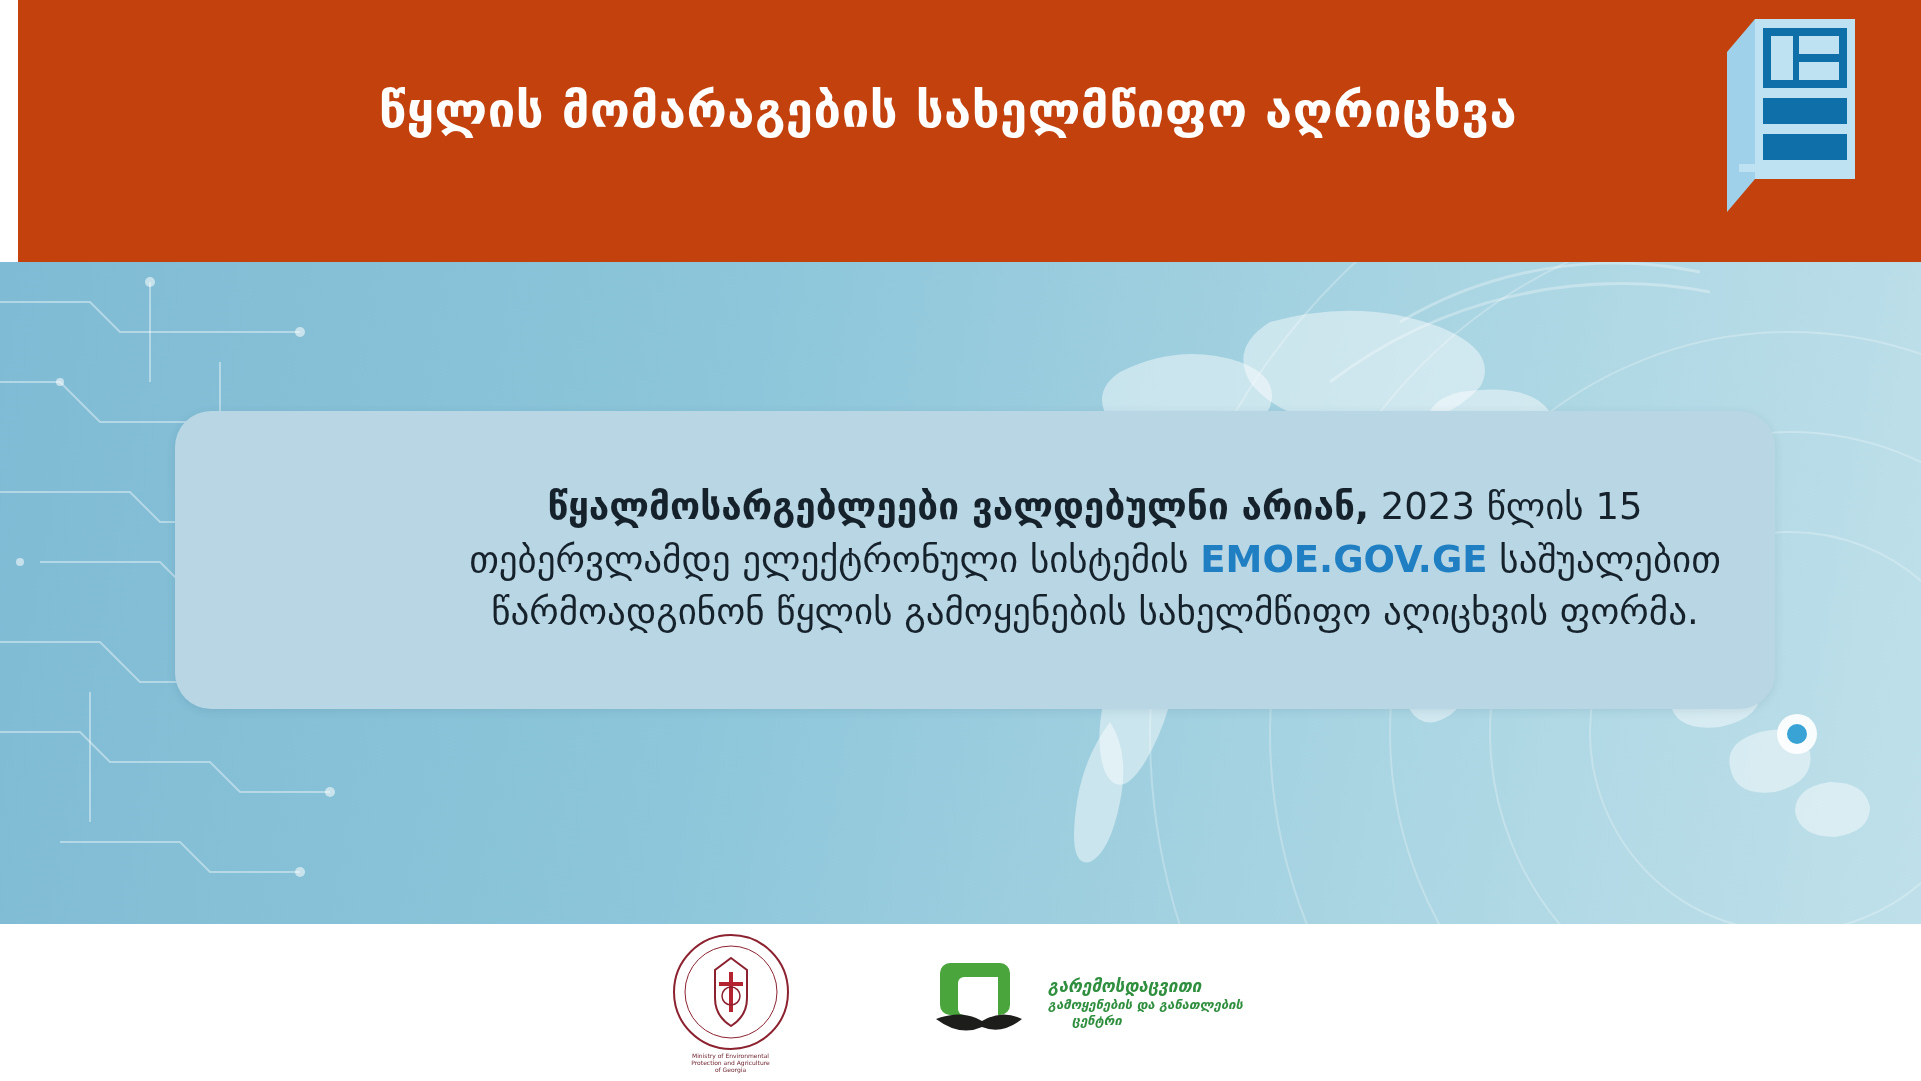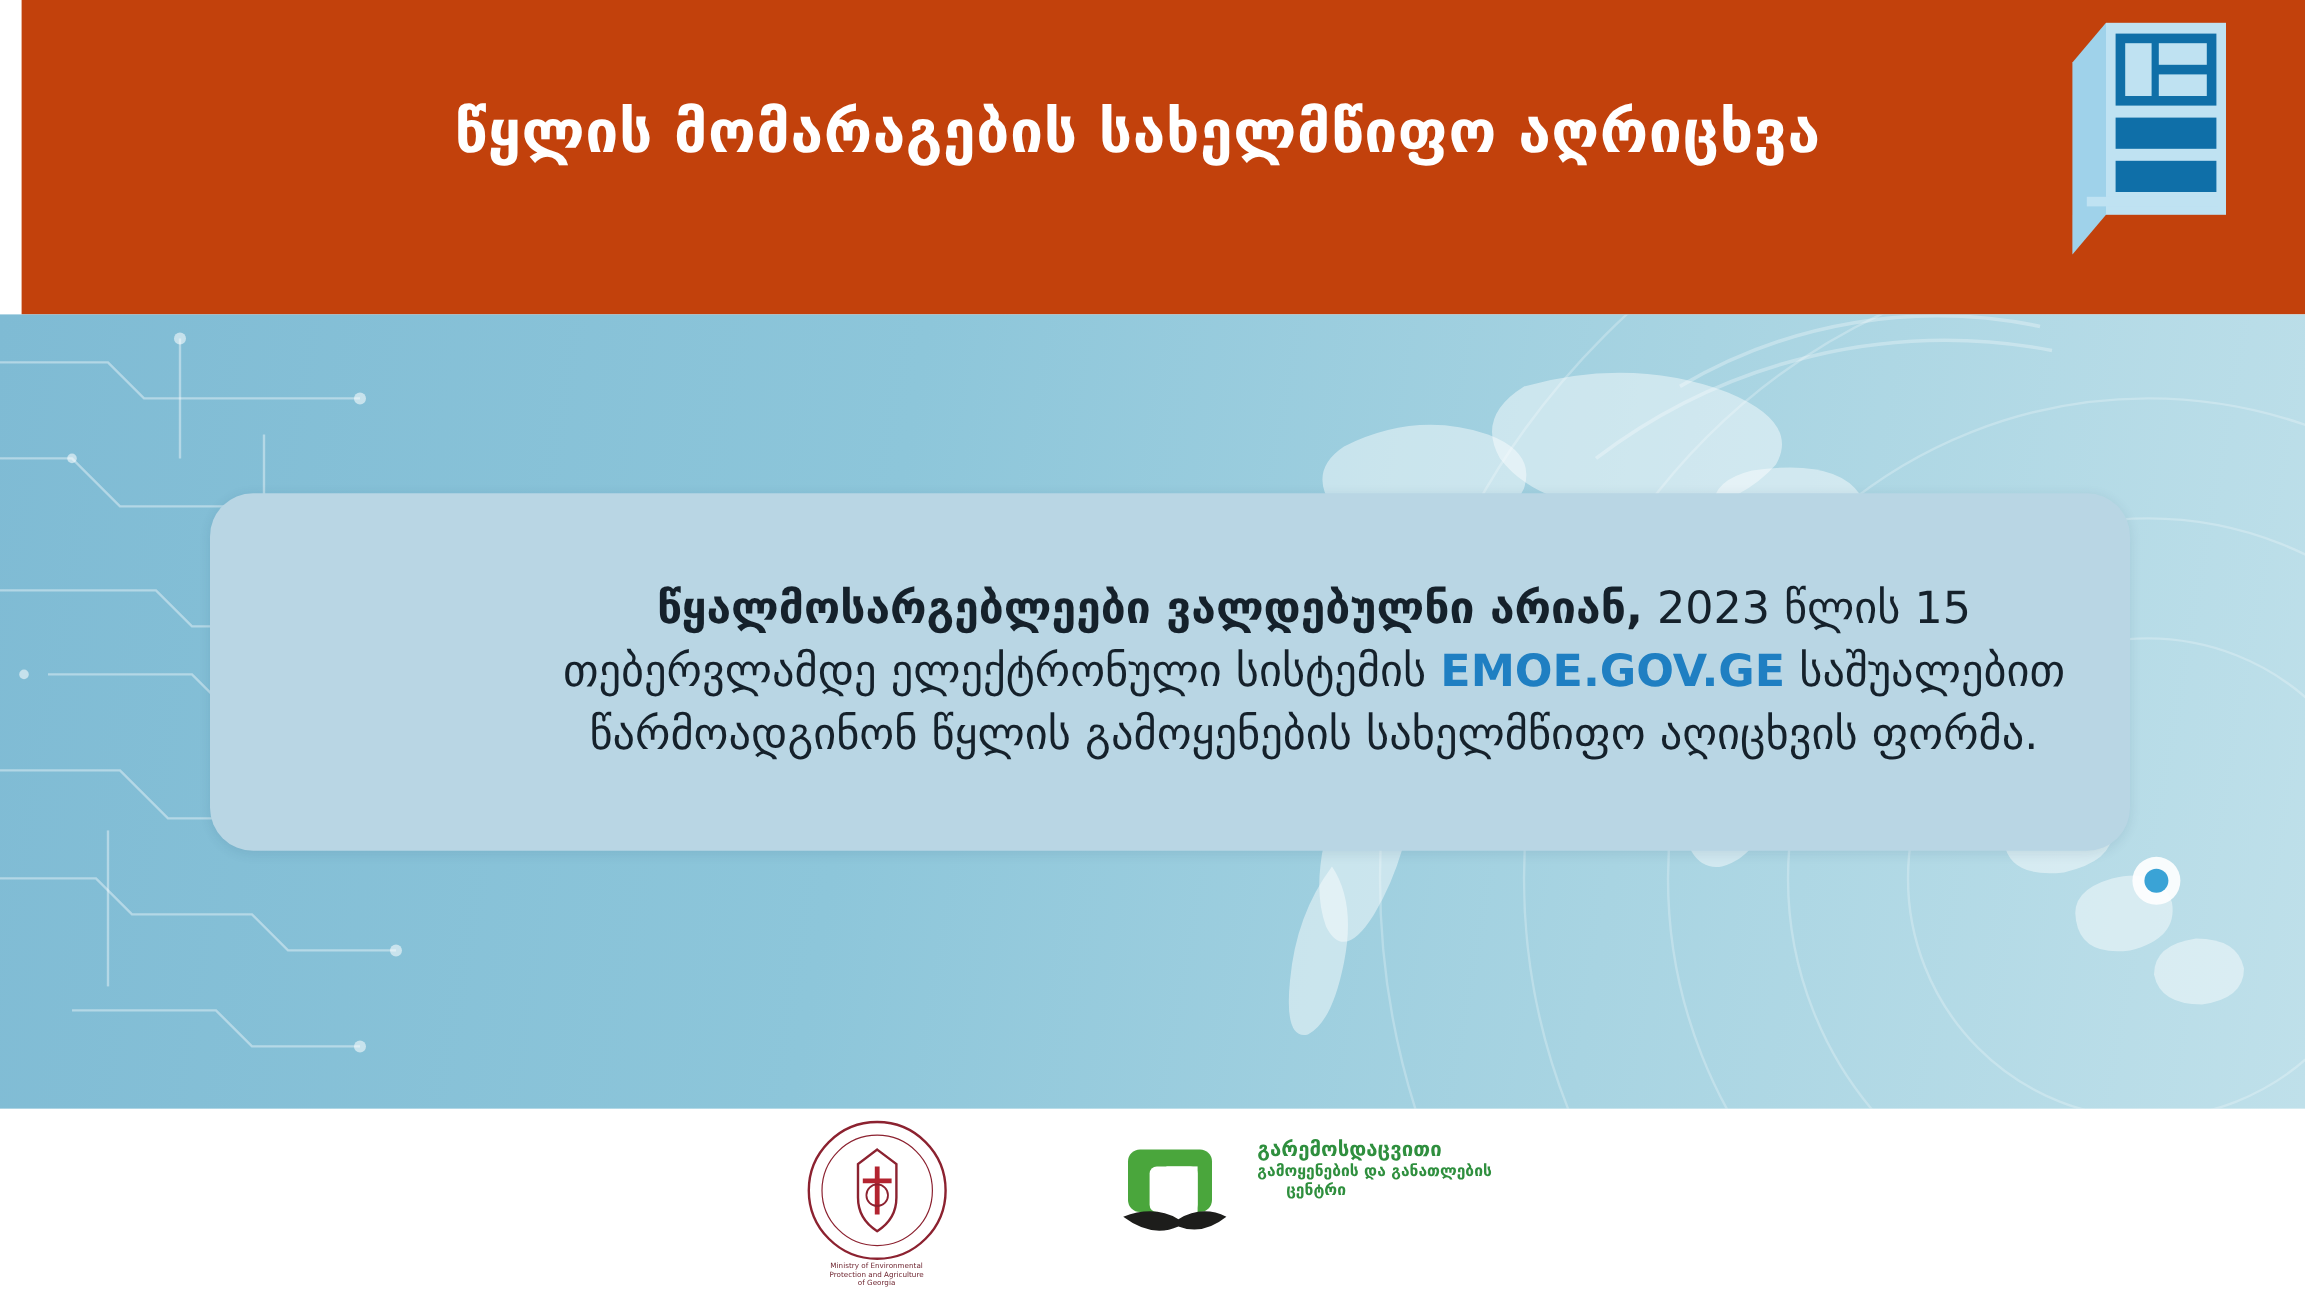--- a/index.html
+++ b/index.html
@@ -111,21 +111,21 @@
     gap: 130px;
   }
   .logo {
     display: flex;
     align-items: center;
     justify-content: center;
     height: 120px;
   }
 
   .logo-gov { width: 120px; height: 120px; }
-  .logo-eiec { width: 330px; height: 110px; display: flex; align-items: flex-start; gap: 20px;}
+  .logo-eiec { width: 330px; height: 110px; display: flex; align-items: center; gap: 20px; font-style: italic;}
   .logo-water { width: 150px; height: 120px; }
 
   .eiec-text {
     display: flex;
     flex-direction: column;
     justify-content: center;
     color: #2f8f3e;
     font-size: 17px;
     font-weight: bold;
     line-height: 1.25;

